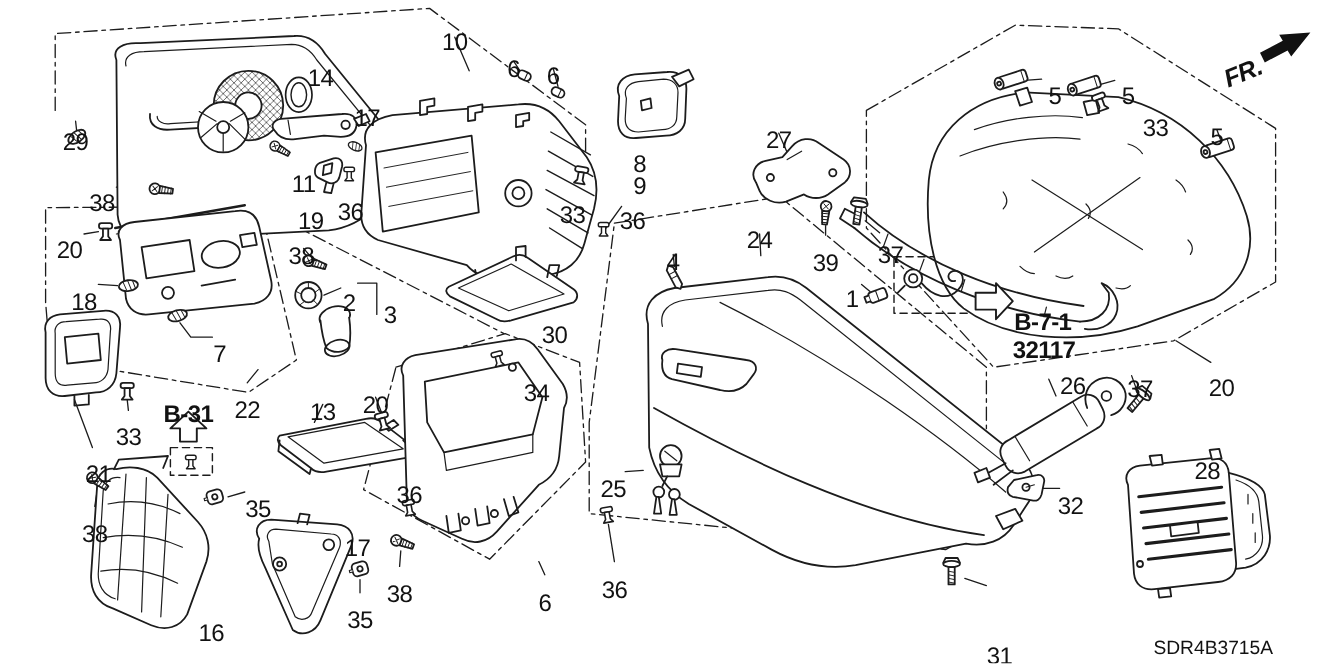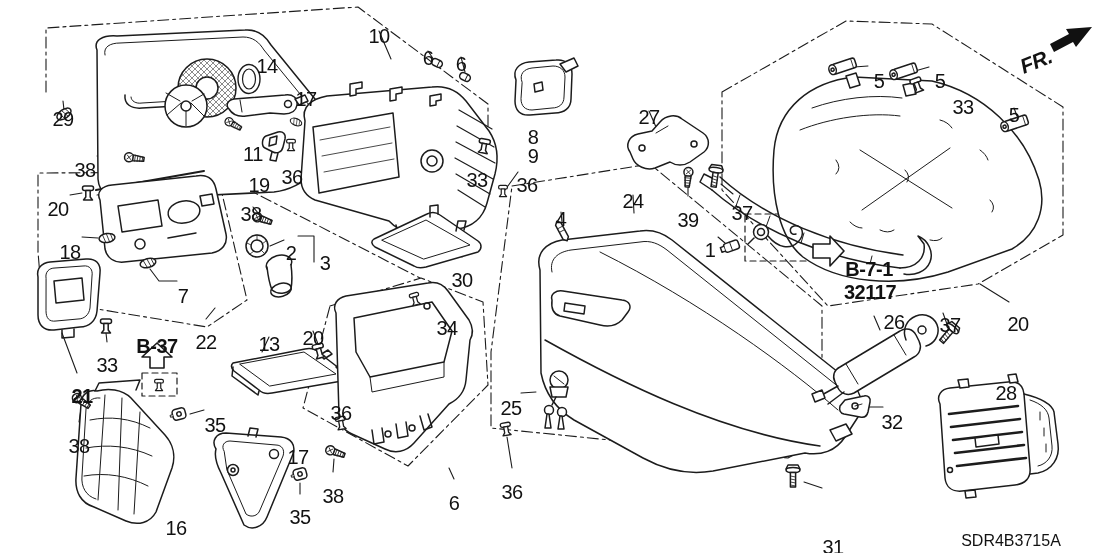--- a/index.html
+++ b/index.html
@@ -349,21 +349,21 @@
       <div class="callout" style="left: 70px; top: 237px;">18</div>
       <div class="callout" style="left: 291px; top: 238px;">2</div>
       <div class="callout" style="left: 325px; top: 248px;">3</div>
       <div class="callout" style="left: 183px; top: 281px;">7</div>
       <div class="callout" style="left: 462px; top: 265px;">30</div>
       <div class="callout" style="left: 206px; top: 327px;">22</div>
       <div class="callout" style="left: 269px; top: 329px;">13</div>
       <div class="callout" style="left: 313px; top: 323px;">20</div>
       <div class="callout" style="left: 447px; top: 313px;">34</div>
       <div class="callout" style="left: 107px; top: 350px;">33</div>
-      <div class="callout" style="left: 82px; top: 381px; font-weight: bold;">21</div>
+      <div class="callout" style="left: 82px; top: 381px;">21</div>
       <div class="callout" style="left: 341px; top: 398px;">36</div>
       <div class="callout" style="left: 215px; top: 410px;">35</div>
       <div class="callout" style="left: 511px; top: 393px;">25</div>
       <div class="callout" style="left: 79px; top: 431px;">38</div>
       <div class="callout" style="left: 298px; top: 442px;">17</div>
       <div class="callout" style="left: 512px; top: 477px;">36</div>
       <div class="callout" style="left: 454px; top: 488px;">6</div>
       <div class="callout" style="left: 333px; top: 481px;">38</div>
       <div class="callout" style="left: 300px; top: 502px;">35</div>
       <div class="callout" style="left: 130px; top: 513px; margin-left: 46px;">16</div>
@@ -376,19 +376,19 @@
       <div class="callout" style="left: 879px; top: 66px;">5</div>
       <div class="callout" style="left: 940px; top: 66px;">5</div>
       <div class="callout" style="left: 963px; top: 92px;">33</div>
       <div class="callout" style="left: 1014px; top: 100px;">5</div>
       <div class="callout" style="left: 874px; top: 307px; margin-left: 20px;">26</div>
       <div class="callout" style="left: 950px; top: 310px;">37</div>
       <div class="callout" style="left: 1018px; top: 309px;">20</div>
       <div class="callout" style="left: 892px; top: 407px;">32</div>
       <div class="callout" style="left: 833px; top: 488px; margin-top: 44px;">31</div>
       <div class="callout" style="left: 1006px; top: 378px;">28</div>
-      <div class="callout ref" style="left: 157px; top: 331px;">B-37</div>
+      <div class="callout ref" style="left: 157px; top: 331px;">B-31</div>
       <div class="callout ref" style="left: 869px; top: 254px;">B-7-1</div>
       <div class="callout ref" style="left: 870px; top: 277px;">32117</div>
       <div class="callout fr" style="left: 1036px; top: 46px; transform: translate(-50%, -50%) rotate(-22deg);">FR.</div>
       <div class="callout code" style="left: 1011px; top: 526px;">SDR4B3715A</div>
     </div>
 </div>
 
 </body></html>

